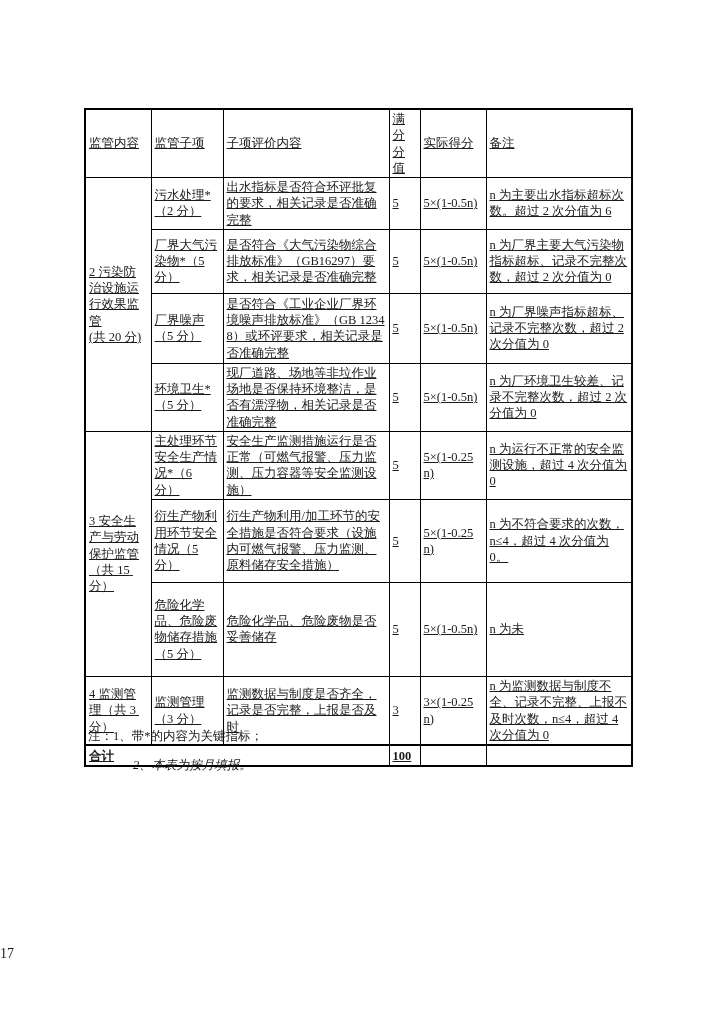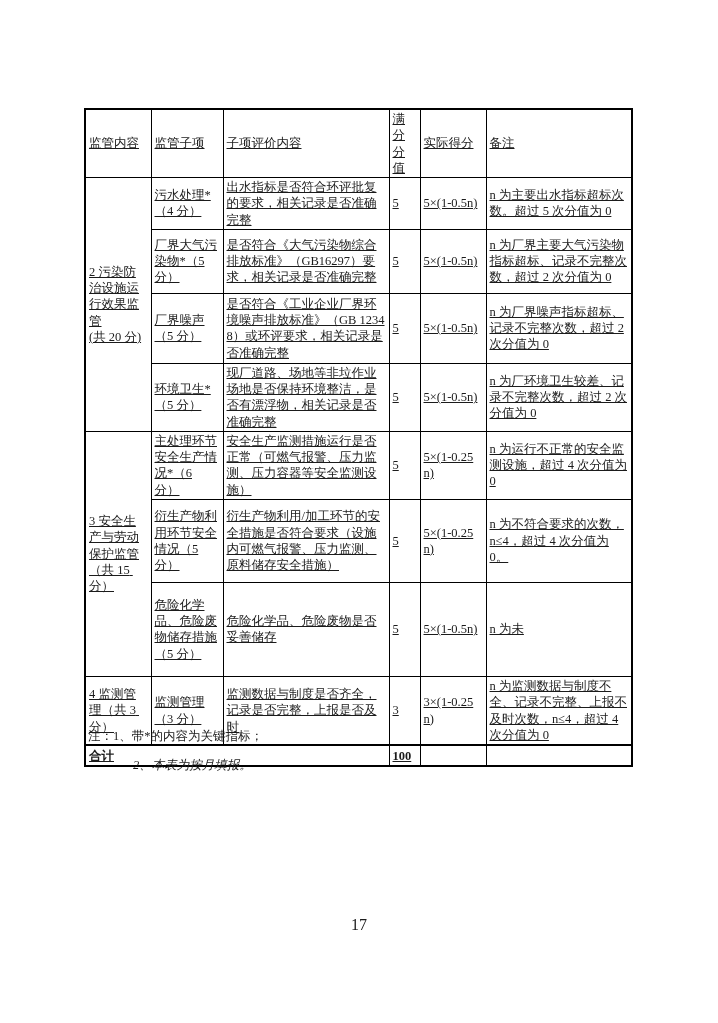--- a/index.html
+++ b/index.html
@@ -69,25 +69,25 @@
     top: 728px;
     left: 84px;
     width: 560px;
     font-size: 12.5px;
     line-height: 1.3;
   }
   .note-line-1 { padding-left: 4px; }
   .note-line-2 { padding-left: 49px; margin-top: 13px; font-style: italic; }
   .page-number {
     position: absolute;
-    top: 916px;
+    top: 946px;
     left: 0;
     width: 718px;
-    text-align: center;
-    font-size: 16px;
+    text-align: left;
+    font-size: 14px;
   }
 </style>
 </head>
 <body>
 
 <div class="page">
 
 
   <table class="score-table">
     <colgroup>
@@ -104,25 +104,25 @@
         <th>监管子项</th>
         <th>子项评价内容</th>
         <th>满分分值</th>
         <th>实际得分</th>
         <th>备注</th>
       </tr>
 
       <tr class="h-r1">
         <td rowspan="4" class="prewrap">2 污染防治设施运行效果监管
 (共 20 分)</td>
-        <td>污水处理*（4 分）</td>
+        <td>污水处理*（2 分）</td>
         <td>出水指标是否符合环评批复的要求，相关记录是否准确完整</td>
         <td class="num">5</td>
         <td>5×(1-0.5n)</td>
-        <td>n 为主要出水指标超标次数。超过 5 次分值为 0</td>
+        <td>n 为主要出水指标超标次数。超过 2 次分值为 6</td>
       </tr>
       <tr class="h-r2">
         <td>厂界大气污染物*（5 分）</td>
         <td>是否符合《大气污染物综合排放标准》（GB16297）要求，相关记录是否准确完整</td>
         <td class="num">5</td>
         <td>5×(1-0.5n)</td>
         <td>n 为厂界主要大气污染物指标超标、记录不完整次数，超过 2 次分值为 0</td>
       </tr>
       <tr class="h-r3">
         <td>厂界噪声（5 分）</td>

